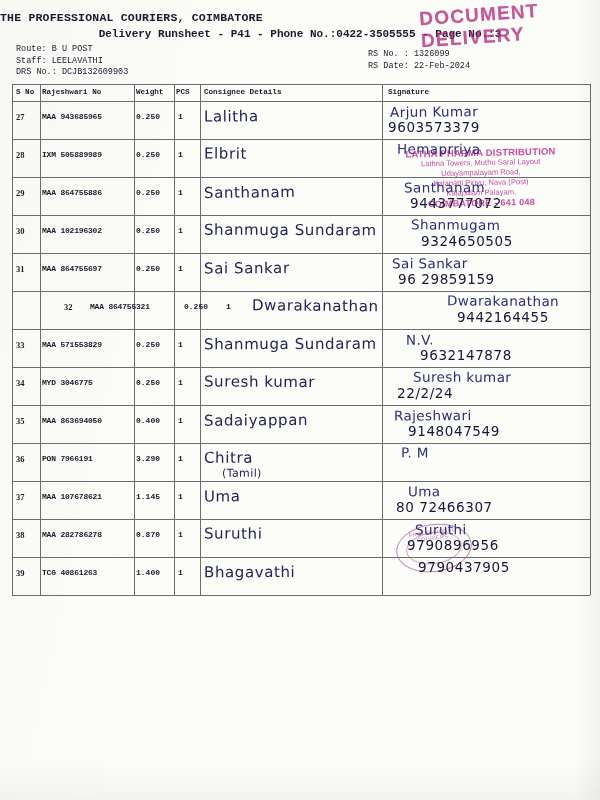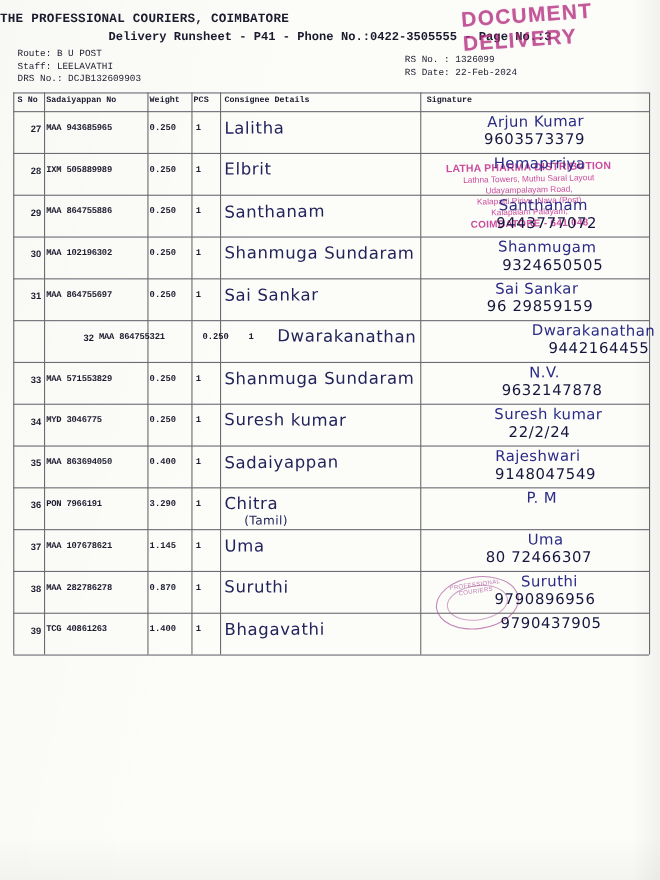--- a/index.html
+++ b/index.html
@@ -50,22 +50,22 @@
   .thead{
     position:absolute;left:0;top:0;width:578px;height:17px;
   }
   .th{
     position:absolute;top:4px;
     font-family:"Liberation Mono",monospace;font-size:7.6px;font-weight:bold;
     white-space:nowrap;
   }
   .row{position:absolute;left:0;width:578px;height:38px;}
   .c-sno{
-    position:absolute;left:16px;top:11px;width:22px;
-    font-family:Liberation Sans, sans-serif;font-size:8.5px;font-weight:bold;
+    position:absolute;left:4px;top:11px;width:22px;
+    font-family:Liberation Serif, serif;font-size:8.5px;font-weight:bold;
   }
   .c-cn{
     position:absolute;left:30px;top:11px;width:92px;
     font-family:"Liberation Mono",monospace;font-size:8px;font-weight:bold;
     letter-spacing:-0.2px;
   }
   .c-wt{
     position:absolute;left:124px;top:11px;width:36px;
     font-family:"Liberation Mono",monospace;font-size:8px;font-weight:bold;
   }
@@ -79,21 +79,20 @@
     font-size:15px;color:#23235c;
     letter-spacing:0.6px;
     transform:rotate(-0.5deg);
   }
   .c-name .sec{display:block;font-size:11px;margin-left:18px;letter-spacing:0.4px;}
   
   .c-sig{
     position:absolute;left:372px;top:2px;width:200px;height:36px;
     font-family:"DejaVu Sans",sans-serif;
     color:#2a2a78;
-    text-align:center;
   }
   .sg{
     display:block;white-space:nowrap;
   }
   .sg.n{font-size:13.5px;letter-spacing:0.4px;}
   .sg.num{font-size:13.5px;letter-spacing:0.6px;}
   .ink-blue{color:#2b2b86;}
   .ink-dark{color:#15153f;}
   
   .stamp-doc{
@@ -188,21 +187,21 @@
   </div>
 
   <div class="stamp-round">
     <div class="inner"></div>
     <span>PROFESSIONAL COURIERS</span>
   </div>
 
   <div class="table" id="table">
     <div class="thead">
       <div class="th" style="left:4px">S No</div>
-      <div class="th" style="left:30px">Sadaiyappan No</div>
+      <div class="th" style="left:30px">Rajeshwari No</div>
       <div class="th" style="left:124px">Weight</div>
       <div class="th" style="left:164px">PCS</div>
       <div class="th" style="left:192px">Consignee Details</div>
       <div class="th" style="left:376px">Signature</div>
     </div>
   <div class="rule" style="top: 0px;"></div>
       <div class="rule" style="top: 17px;"></div>
       <div class="rule" style="top: 55px;"></div>
       <div class="rule" style="top: 93px;"></div>
       <div class="rule" style="top: 131px;"></div>

